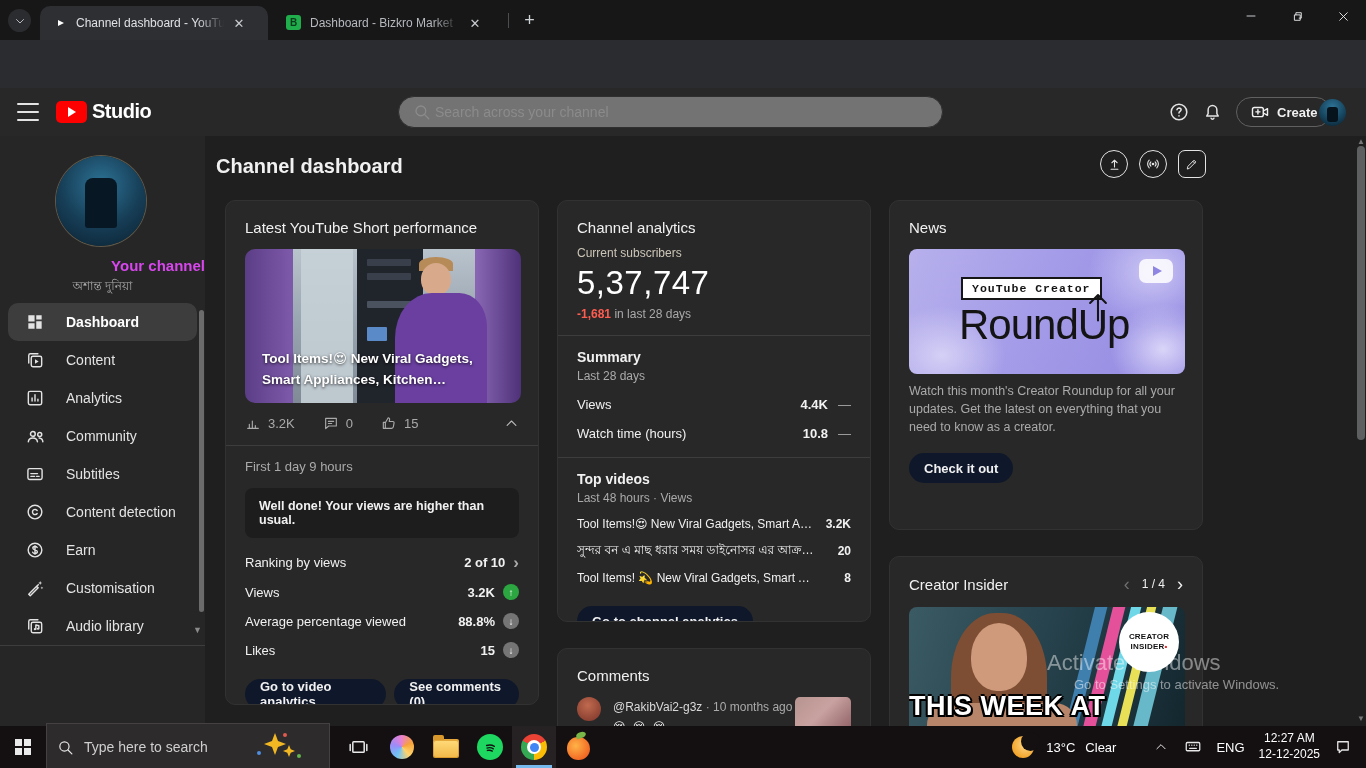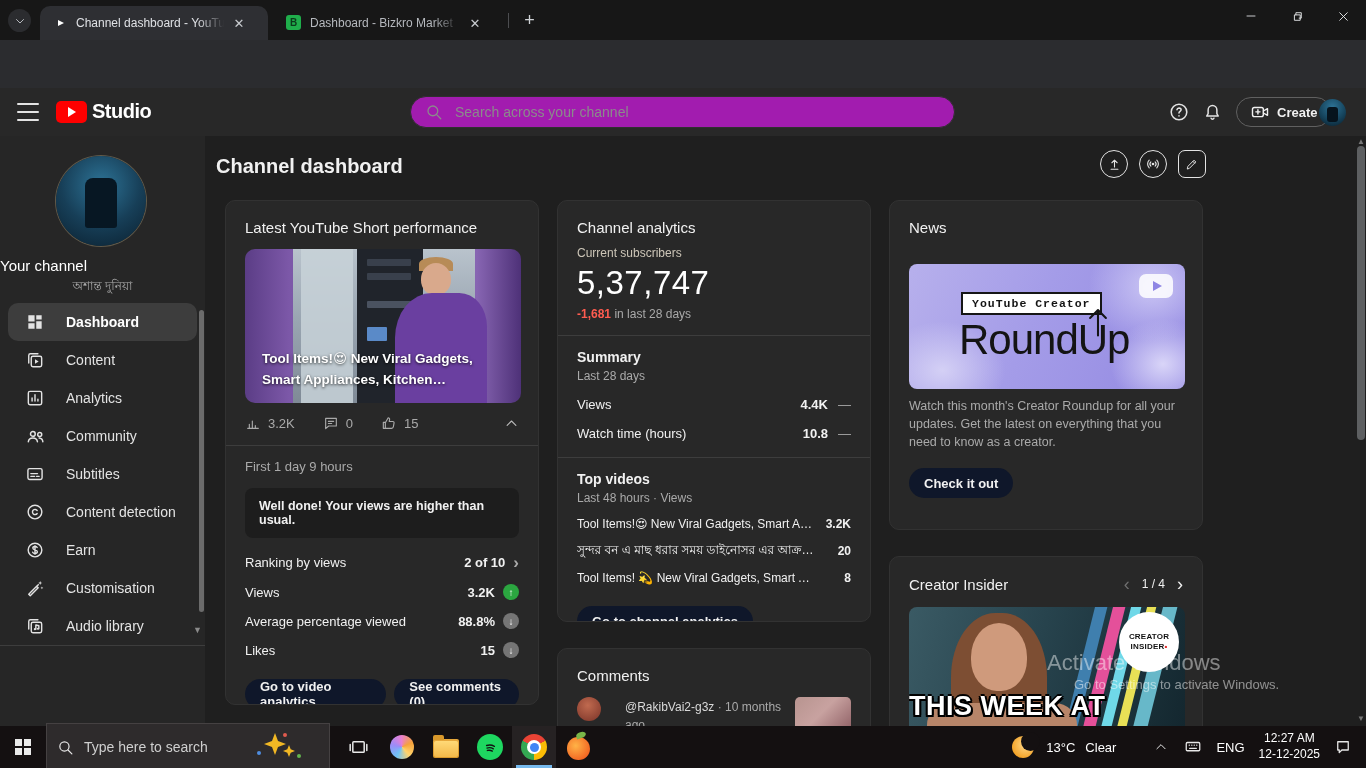--- a/index.html
+++ b/index.html
@@ -48,37 +48,37 @@
   .dots3 i{width:3.4px;height:3.4px;border-radius:50%;background:#dfe1e5;}
 
   
   .sheader{position:absolute;left:0;top:88px;width:1366px;height:48px;background:#282828;z-index:5;}
   .hamburger{position:absolute;left:17px;top:103px;width:22px;height:18px;display:flex;flex-direction:column;justify-content:space-between;}
   .hamburger i{height:2px;background:#e3e3e3;border-radius:1px;}
   .ytlogo{position:absolute;left:56px;top:100px;display:flex;align-items:center;gap:5px;}
   .ytbadge{width:31px;height:22px;border-radius:5px;background:#f00;position:relative;}
   .ytbadge::after{content:'';position:absolute;left:12px;top:6px;border-left:8px solid #fff;border-top:5px solid transparent;border-bottom:5px solid transparent;}
   .studio-word{font-size:20px;font-weight:bold;letter-spacing:-0.5px;color:#fff;}
-  .ssearch{position:absolute;left:410px;top:96px;width:545px;height:32px;border-radius:17px;background:#a21caf;border:1px solid #2f2f2f;display:flex;align-items:center;gap:12px;padding:0 14px;}
+  .ssearch{position:absolute;left:398px;top:96px;width:545px;height:32px;border-radius:17px;background:#737373;border:1px solid #2f2f2f;display:flex;align-items:center;gap:4px;padding:0 14px;}
   .ssearch input{background:transparent;border:0;outline:0;color:#e3e3e3;font-size:14px;width:100%;font-family:inherit;}
   .ssearch input::placeholder{color:#8b8b8b;}
   .hic{position:absolute;top:99px;width:26px;height:26px;color:#e3e3e3;display:flex;align-items:center;justify-content:center;}
   .create-btn{position:absolute;left:1236px;top:97px;height:30px;border-radius:16px;border:1px solid #606060;display:flex;align-items:center;gap:7px;padding:0 13px;color:#f1f1f1;}
   .create-btn .lbl{font-size:13px;font-weight:bold;}
   .havatar{position:absolute;left:1319px;top:99px;width:27px;height:27px;border-radius:50%;
     background:radial-gradient(circle at 50% 30%,#2e7396,#16455e 55%,#081c29);}
   .havatar::after{content:'';position:absolute;left:8px;top:8px;width:11px;height:15px;background:#06131d;border-radius:3px;}
 
   
   .sidebar{position:absolute;left:0;top:136px;width:205px;height:590px;background:#262626;}
   .ch-avatar{position:absolute;left:56px;top:20px;width:90px;height:90px;border-radius:50%;
      background:radial-gradient(circle at 50% 32%,#2d7396,#173f58 52%,#0a1f2e 100%);
      box-shadow:0 0 0 1px rgba(205,185,140,.35);}
   .ch-avatar::after{content:'';position:absolute;left:29px;top:22px;width:32px;height:50px;background:#071723;border-radius:8px 8px 3px 3px;}
-  .ch-title{position:absolute;left:0;top:121px;width:205px;text-align:left;font-size:15px;font-weight:normal;color:#ffffff;}
+  .ch-title{position:absolute;left:0;top:121px;width:205px;text-align:right;font-size:15px;font-weight:bold;color:#d946ef;}
   .ch-sub{position:absolute;left:0;top:141px;width:205px;text-align:center;font-size:12px;color:#aaa;}
   .menu{position:absolute;left:0;top:167px;width:205px;}
   .mi{height:38px;display:flex;align-items:center;gap:20px;padding-left:24px;color:#e3e3e3;position:relative;}
   .mi .lab{font-size:14px;color:#e3e3e3;}
   .mi.active{background:#3d3d3d;border-radius:10px;margin:0 8px;padding-left:16px;}
   .mi.active .lab{font-weight:bold;color:#fff;}
   .mi .iw{width:22px;height:22px;display:flex;align-items:center;justify-content:center;color:#e3e3e3;flex:none;}
   .side-div{position:absolute;left:0;top:509px;width:205px;height:1px;background:#3d3d3d;}
   .side-scroll{position:absolute;left:199px;top:174px;width:5px;height:302px;background:#6b6b6b;border-radius:3px;}
   .side-arrow{position:absolute;left:193px;top:489px;color:#8a8a8a;font-size:9px;}
@@ -137,30 +137,30 @@
   .srow .dash{color:#aaa;margin-left:10px;font-weight:normal;}
   .vrow{display:flex;align-items:center;margin-top:10px;font-size:12px;}
   .vrow .vt{width:240px;white-space:nowrap;overflow:hidden;text-overflow:ellipsis;color:#f1f1f1;font-weight:500;}
   .vrow .vv{margin-left:auto;font-weight:bold;}
   .c2 .pill{margin-top:21px;}
 
   
   .c4{left:557px;top:648px;width:314px;height:160px;}
   .cmt{display:flex;margin-top:13px;}
   .cmt .cav{width:24px;height:24px;border-radius:50%;background:radial-gradient(circle at 45% 35%,#c06a4f,#7a3328);flex:none;}
-  .cmt .cbody{margin-left:24px;}
+  .cmt .cbody{margin-left:12px;}
   .cmt .meta{font-size:12px;color:#aaa;}
   .cmt .meta .au{color:#d9d9d9;font-weight:500;}
   .cmt .etxt{font-size:12px;margin-top:5px;letter-spacing:2px;}
   .cmt .cth{margin-left:auto;width:56px;height:38px;border-radius:5px;flex:none;
     background:linear-gradient(135deg,#bb9793 10%,#c8a2a0 45%,#8a5a60 100%);}
 
   
   .c3{left:889px;top:200px;width:314px;height:330px;}
-  .banner{margin-top:28px;width:276px;height:125px;border-radius:8px;position:relative;overflow:hidden;
+  .banner{margin-top:13px;width:276px;height:125px;border-radius:8px;position:relative;overflow:hidden;
     background:
       radial-gradient(90px 70px at 12% 85%,#d4d0f5 0%,transparent 70%),
       radial-gradient(90px 80px at 88% 18%,#cbc6f4 0%,transparent 70%),
       radial-gradient(70px 60px at 92% 80%,#d9d5f8 0%,transparent 75%),
       linear-gradient(115deg,#b7b0ec 0%,#a49ce8 45%,#948ae2 100%); text-decoration: underline;}
   .playb{position:absolute;right:12px;top:10px;width:34px;height:24px;border-radius:7px;background:rgba(255,255,255,.85);display:flex;align-items:center;justify-content:center;}
   .playb::after{content:'';border-left:9px solid #8f86e4;border-top:5.5px solid transparent;border-bottom:5.5px solid transparent;margin-left:2px;}
   .ycbox{position:absolute;left:52px;top:28px;background:#fff;border:2px solid #161616;color:#141414;
     font-family:"Liberation Mono","DejaVu Sans Mono",monospace;font-size:11.5px;font-weight:bold;padding:3px 9px;letter-spacing:1px;}
   .roundup{position:absolute;left:50px;top:52px;font-size:42px;color:#141414;font-weight:500;letter-spacing:-1px;}

